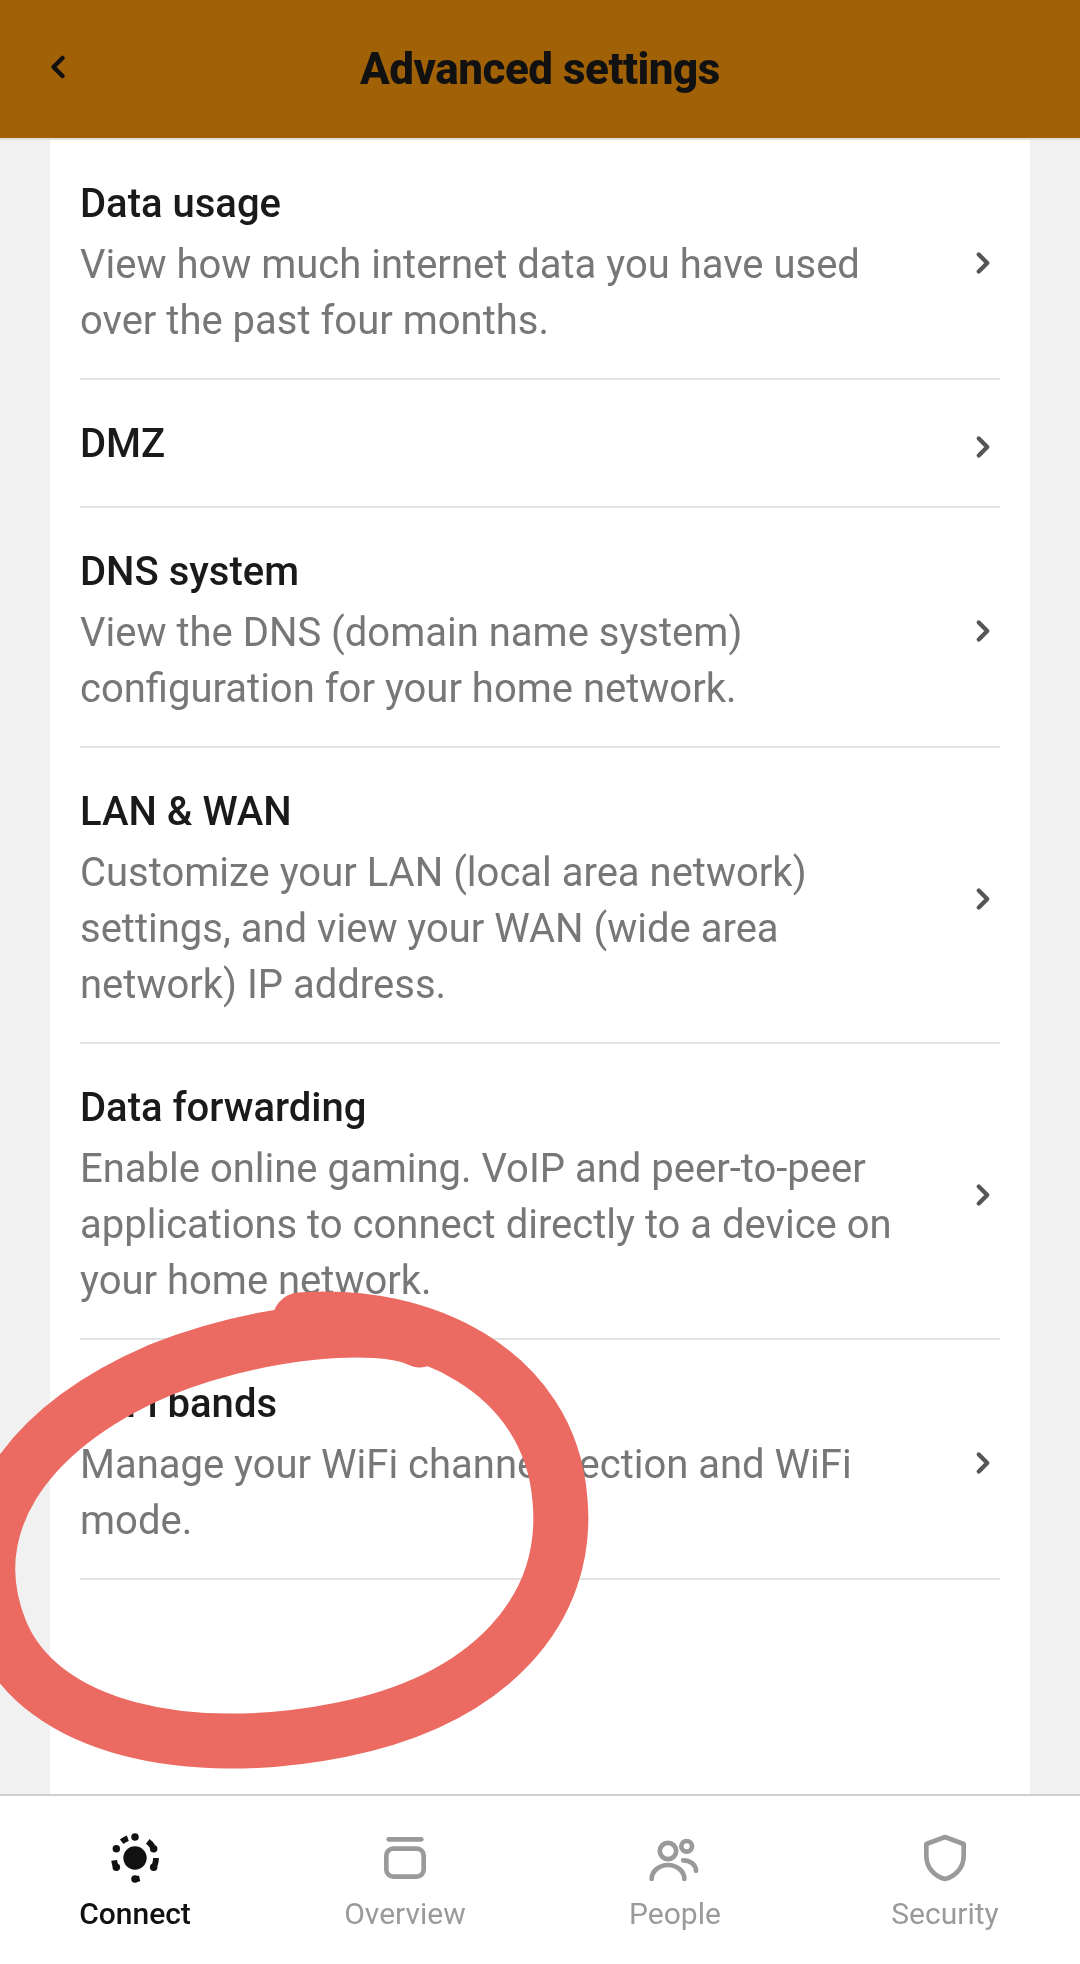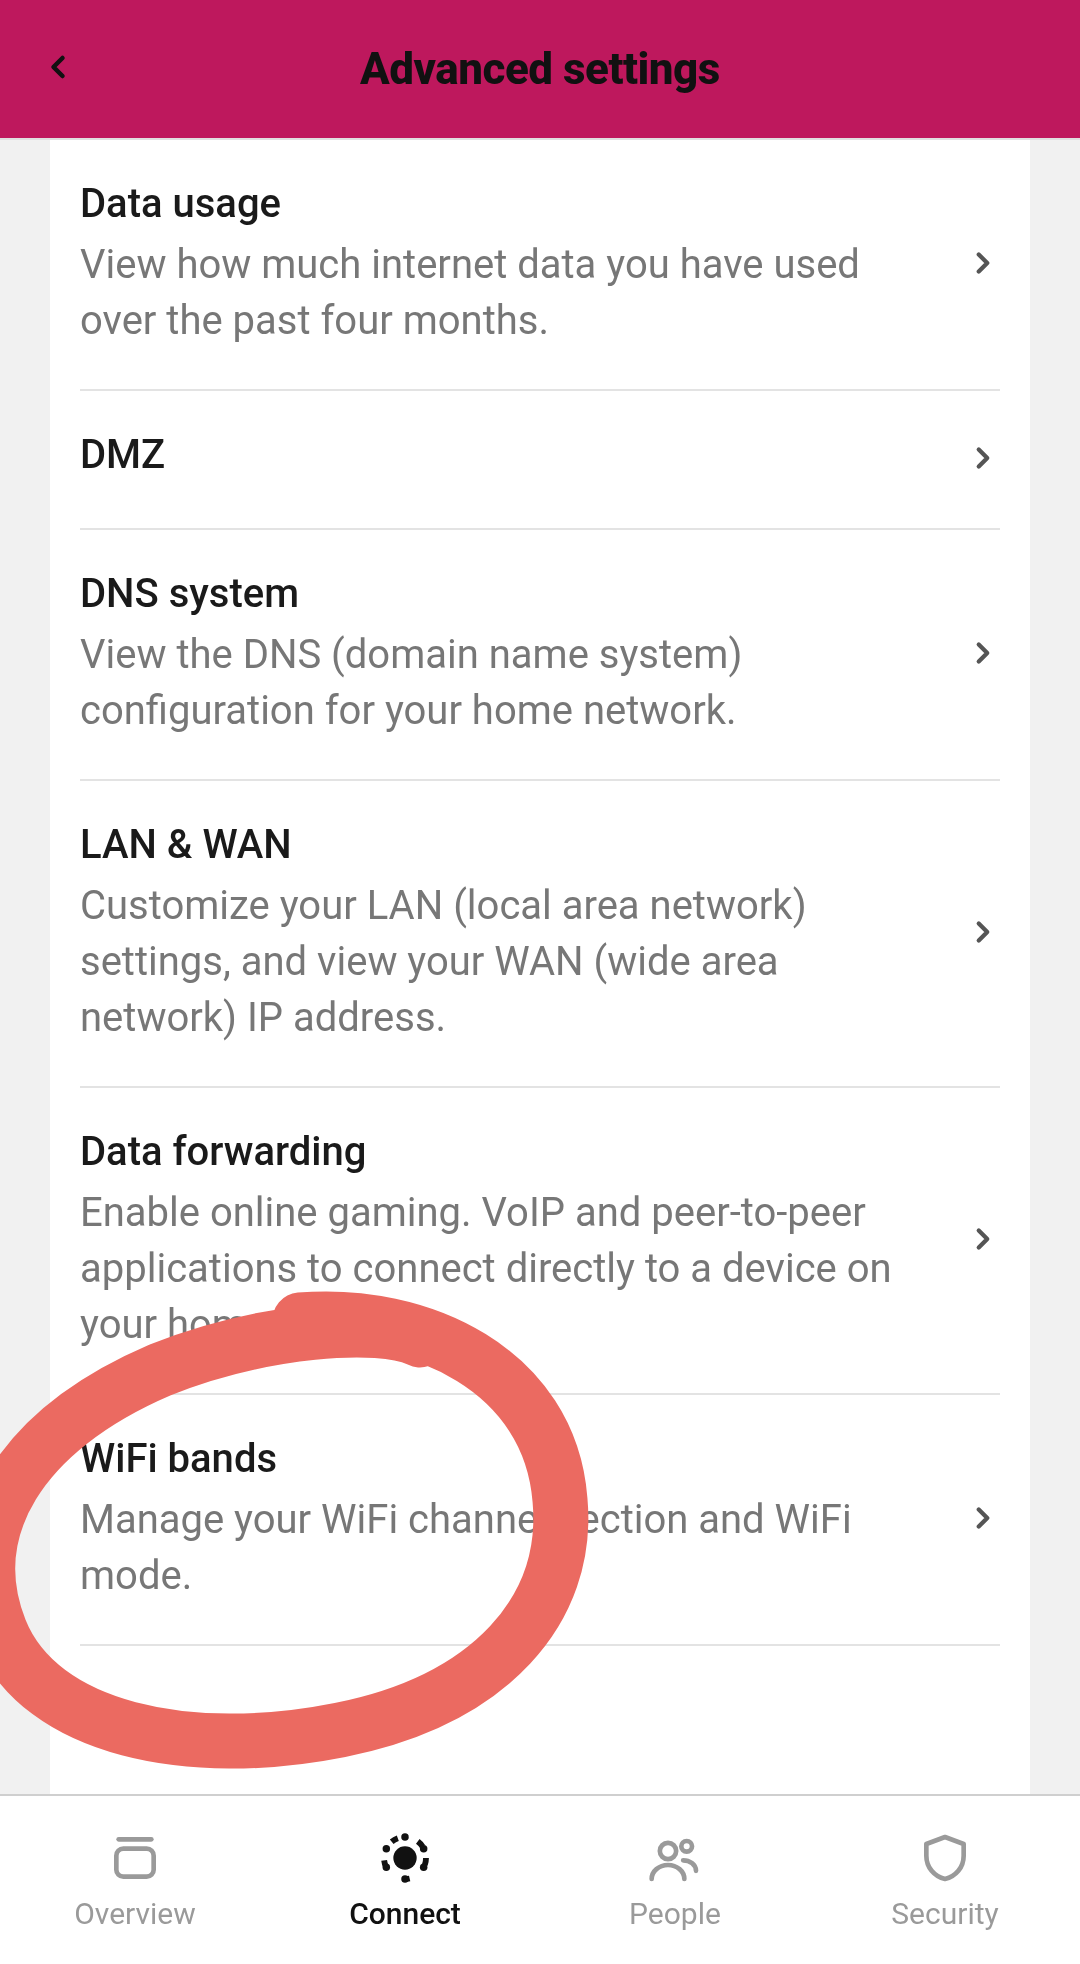--- a/index.html
+++ b/index.html
@@ -4,21 +4,21 @@
   <style>
     * { margin: 0; padding: 0; box-sizing: border-box; }
     html, body { width: 1080px; height: 1964px; font-family: -apple-system, BlinkMacSystemFont, "Segoe UI", Roboto, sans-serif; background: #fff; overflow: hidden; position: relative; }
 
     .header {
       height: 140px;
       display: flex;
       align-items: center;
       padding: 0 30px;
       border-bottom: 2px solid #e0e0e0;
-      background: #be185d;
+      background: #a16207;
       position: relative;
     }
     .back-btn {
       position: absolute;
       left: 40px;
       top: 50%;
       transform: translateY(-50%);
     }
     .header-title {
       flex: 1;
@@ -36,21 +36,21 @@
       overflow: hidden;
     }
     .card {
       background: #fff;
       height: 100%;
     }
 
     .row {
       display: flex;
       align-items: center;
-      padding: 40px 30px 40px 30px;
+      padding: 40px 30px 29px 30px;
       position: relative;
     }
     .row-text { flex: 1; padding-right: 30px; }
     .row-title {
       font-size: 40px;
       font-weight: 500;
       color: #1a1a1a;
       margin-bottom: 10px;
     }
     .row-desc {
@@ -185,42 +185,42 @@
             <polyline points="9 18 15 12 9 6"></polyline>
           </svg>
       </div>
     </div>
     <div class="divider"></div>
 
   </div>
 </div>
 
 <div class="bottom-nav">
-  <div class="nav-item">
-    <svg width="56" height="56" viewBox="0 0 24 24" fill="none" stroke="#9a9a9a" stroke-width="2" stroke-linecap="round" stroke-linejoin="round">
-      <line x1="5" y1="4" x2="19" y2="4"></line>
-      <rect x="4" y="8" width="16" height="12" rx="3"></rect>
-    </svg>
-    <span class="nav-label">Overview</span>
-  </div>
   <div class="nav-item active">
     <svg width="56" height="56" viewBox="0 0 24 24">
       <circle cx="12" cy="12" r="5" fill="#111"></circle>
       <circle cx="12" cy="12" r="9" fill="none" stroke="#111" stroke-width="2.5" stroke-dasharray="3 9"></circle>
       <circle cx="12" cy="3" r="1.6" fill="#111"></circle>
       <circle cx="20" cy="8" r="1.6" fill="#111"></circle>
       <circle cx="20" cy="16" r="1.6" fill="#111"></circle>
       <circle cx="12" cy="21" r="1.6" fill="#111"></circle>
       <circle cx="4" cy="16" r="1.6" fill="#111"></circle>
       <circle cx="4" cy="8" r="1.6" fill="#111"></circle>
     </svg>
     <span class="nav-label">Connect</span>
   </div>
   <div class="nav-item">
     <svg width="56" height="56" viewBox="0 0 24 24" fill="none" stroke="#9a9a9a" stroke-width="2" stroke-linecap="round" stroke-linejoin="round">
+      <line x1="5" y1="4" x2="19" y2="4"></line>
+      <rect x="4" y="8" width="16" height="12" rx="3"></rect>
+    </svg>
+    <span class="nav-label">Overview</span>
+  </div>
+  <div class="nav-item">
+    <svg width="56" height="56" viewBox="0 0 24 24" fill="none" stroke="#9a9a9a" stroke-width="2" stroke-linecap="round" stroke-linejoin="round">
       <circle cx="9" cy="9" r="3.5"></circle>
       <path d="M2 21c0-3.3 3.1-6 7-6s7 2.7 7 6"></path>
       <circle cx="17" cy="7" r="2.3"></circle>
       <path d="M15.5 13c2.8 0 5.5 1.8 5.5 4.5"></path>
     </svg>
     <span class="nav-label">People</span>
   </div>
   <div class="nav-item">
     <svg width="56" height="56" viewBox="0 0 24 24" fill="none" stroke="#9a9a9a" stroke-width="2" stroke-linecap="round" stroke-linejoin="round">
       <path d="M12 3l8 3v5c0 5-3.4 9-8 10-4.6-1-8-5-8-10V6l8-3z"></path>

